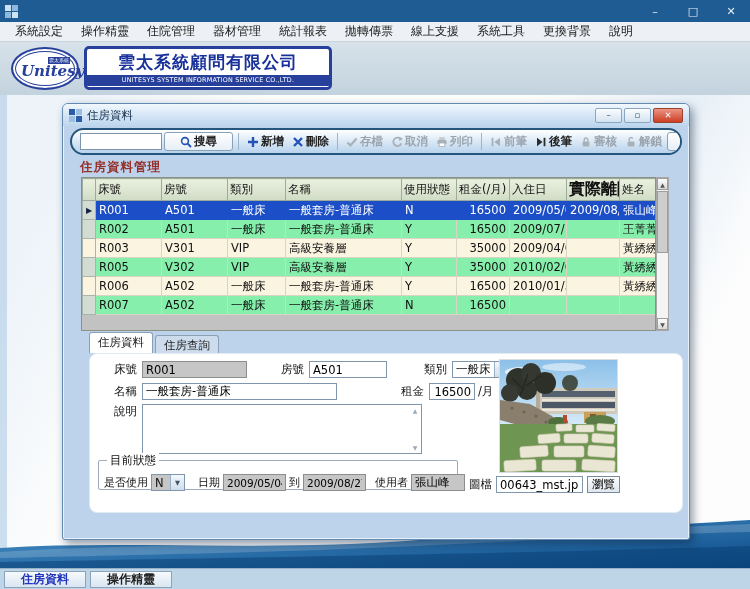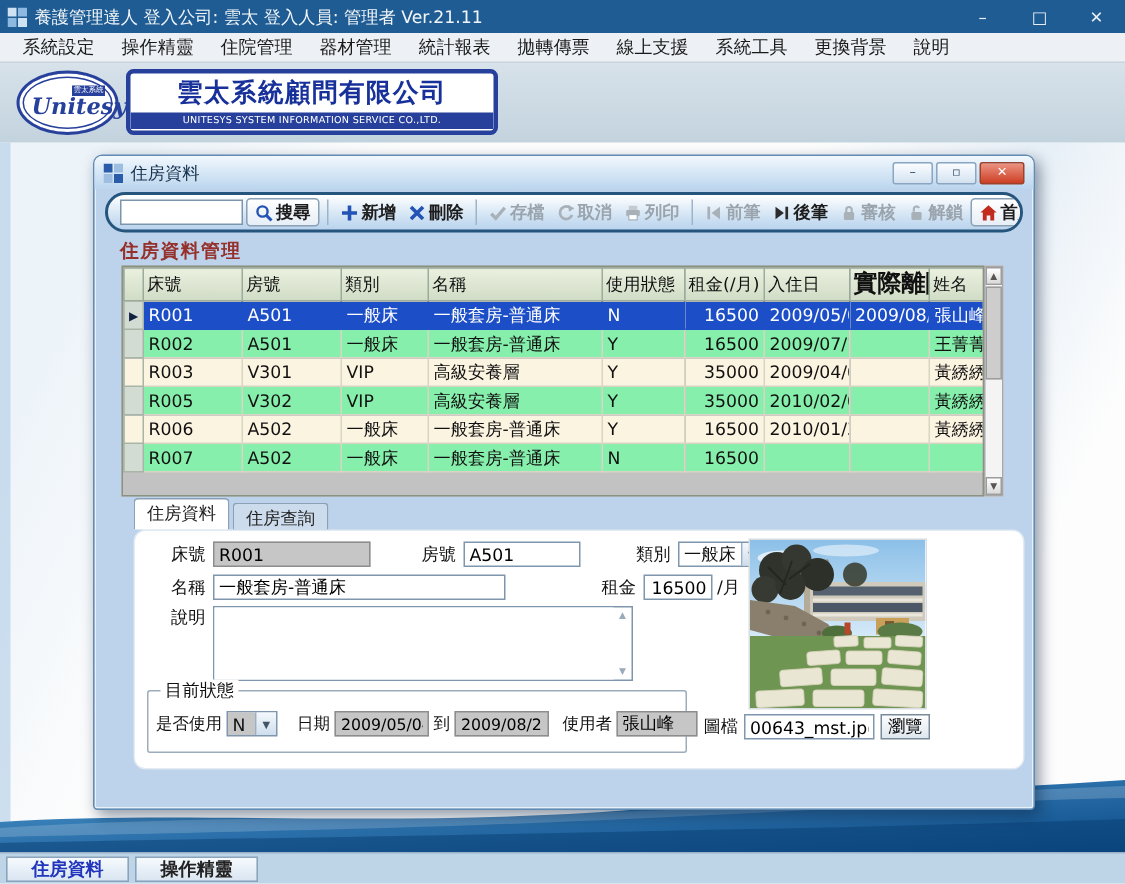--- a/index.html
+++ b/index.html
@@ -50,21 +50,21 @@
   .wci { width:27px; height:15px; border:1px solid #8aa6c2; border-radius:2px; background:linear-gradient(#fbfdff,#d3e2f0); display:flex; align-items:center; justify-content:center; font-size:8.5px; color:#35506b; }
   .wci.close { background:linear-gradient(#ec9382,#cc3f24); border-color:#99422e; color:#fff; font-weight:bold; width:30px; }
 
   .win-client { position:absolute; left:3px; right:3px; top:22px; bottom:3px; background:#bdd3ec; }
 
   
   .toolbar { position:absolute; left:4px; right:4px; top:2px; height:27px; border:2px solid #25547c; border-radius:14px;
     background:linear-gradient(#ffffff,#d6e6f5 55%,#b9d3ed); display:flex; align-items:center; padding:0 8px; gap:2px; overflow:hidden; }
   .search-input { width:82px; height:17px; border:1px solid #7d95ab; background:#fff; font-size:11px; padding:0 2px; }
   .tb-btn { display:inline-flex; align-items:center; gap:2px; padding:1px 3px; font-size:11.5px; font-weight:bold; color:#1c1c1c; white-space:nowrap; flex:0 0 auto; }
-  .tb-btn.boxed { border:1px solid #89a0b5; border-radius:3px; background:linear-gradient(#ffffff,#e6eef6); padding:1px 5px;text-align:center; }
+  .tb-btn.boxed { border:1px solid #89a0b5; border-radius:3px; background:linear-gradient(#ffffff,#e6eef6); padding:1px 15px;text-align:center; }
   .tb-btn.disabled { color:#9aa4ae; }
   .tb-sep { width:1px; height:17px; background:#9db4c8; margin:0 3px; flex:0 0 auto; }
   .tb-right { margin-left:auto; display:flex; gap:6px; flex:0 0 auto; }
   .tb-ico { width:12px; height:12px; flex:0 0 auto; }
 
   .section-title { position:absolute; left:14px; top:33px; font-size:12.5px; font-weight:bold; color:#96302b; letter-spacing:1px; }
 
   
   .grid-area { position:absolute; left:15px; top:51px; width:588px; height:154px; }
   .grid-table-wrap { position:absolute; left:0; top:0; width:575px; height:154px; background:#c2c2c2; border:1px solid #8a9284; overflow:hidden; }
@@ -96,41 +96,40 @@
   .combo.gray .val { background:#c6c6c6; min-width:18px; }
   .combo .btn { width:14px; background:linear-gradient(#f3f8fc,#cfdeed); border-left:1px solid #9ab0c6; font-size:6.5px; color:#456; display:flex; align-items:center; justify-content:center; }
 
   .f-row1 { position:absolute; left:24px; top:7px; display:flex; align-items:center; }
   .f-row2 { position:absolute; left:24px; top:29px; display:flex; align-items:center; }
   .f-desc { position:absolute; left:24px; top:50px; display:flex; }
   .desc-box { position:relative; width:280px; height:50px; border:1px solid #7f96ad; background:#fff; margin-left:5px; }
   textarea.desc { width:266px; height:48px; border:none; resize:none; font-family:inherit; font-size:11.5px; outline:none; }
   .desc-arrows { position:absolute; right:0; top:0; width:12px; height:100%; display:flex; flex-direction:column; justify-content:space-between; align-items:center; color:#9ab; font-size:6px; padding:2px 0; }
 
-  .groupbox { position:absolute; left:8px; top:106px; width:360px; height:42px; border:1px solid #9cacbc; border-radius:2px; }
+  .groupbox { position:absolute; left:8px; top:106px; width:360px; height:30px; border:1px solid #9cacbc; border-radius:2px; }
   .gb-legend { position:absolute; top:-8px; left:8px; background:#fff; padding:0 3px; font-size:11.5px; }
   .gb-row { position:absolute; left:5px; top:13px; display:flex; align-items:center; gap:3px; white-space:nowrap; }
   .gb-row .flabel { font-size:11px; }
 
   .photo-wrap { position:absolute; left:410px; top:6px; width:117px; height:112px; box-shadow:0 0 0 1px #d8dde2; }
   .photo-wrap svg { display:block; }
   .f-img { position:absolute; left:379px; top:122px; display:flex; align-items:center; gap:4px;justify-content:space-between; }
   .browse-btn { height:17px; border:1px solid #7a8a9a; background:linear-gradient(#fcfdfe,#dfe7ee); font-size:11.5px; padding:0 4px; font-family:inherit; }
 </style>
 </head>
 <body>
 
 <div class="titlebar">
   <svg class="app-icon16" viewBox="0 0 13 13">
       <rect x="0" y="0" width="6" height="6" fill="#cfe2f4"></rect>
       <rect x="7" y="0" width="6" height="6" fill="#8db8e0"></rect>
       <rect x="0" y="7" width="6" height="6" fill="#8db8e0"></rect>
       <rect x="7" y="7" width="6" height="6" fill="#cfe2f4"></rect>
     </svg>
-  <span class="app-title">養護管理達人  登入公司: 雲太  登入人員: 管理者 Ver.21.11</span>
   <div class="win-controls">
     <span class="wc">–</span>
     <span class="wc">□</span>
     <span class="wc">✕</span>
   </div>
 </div>
 
 <div class="menubar" id="menubar">
     <span class="menu-item">系統設定</span>
     <span class="menu-item">操作精靈</span>

